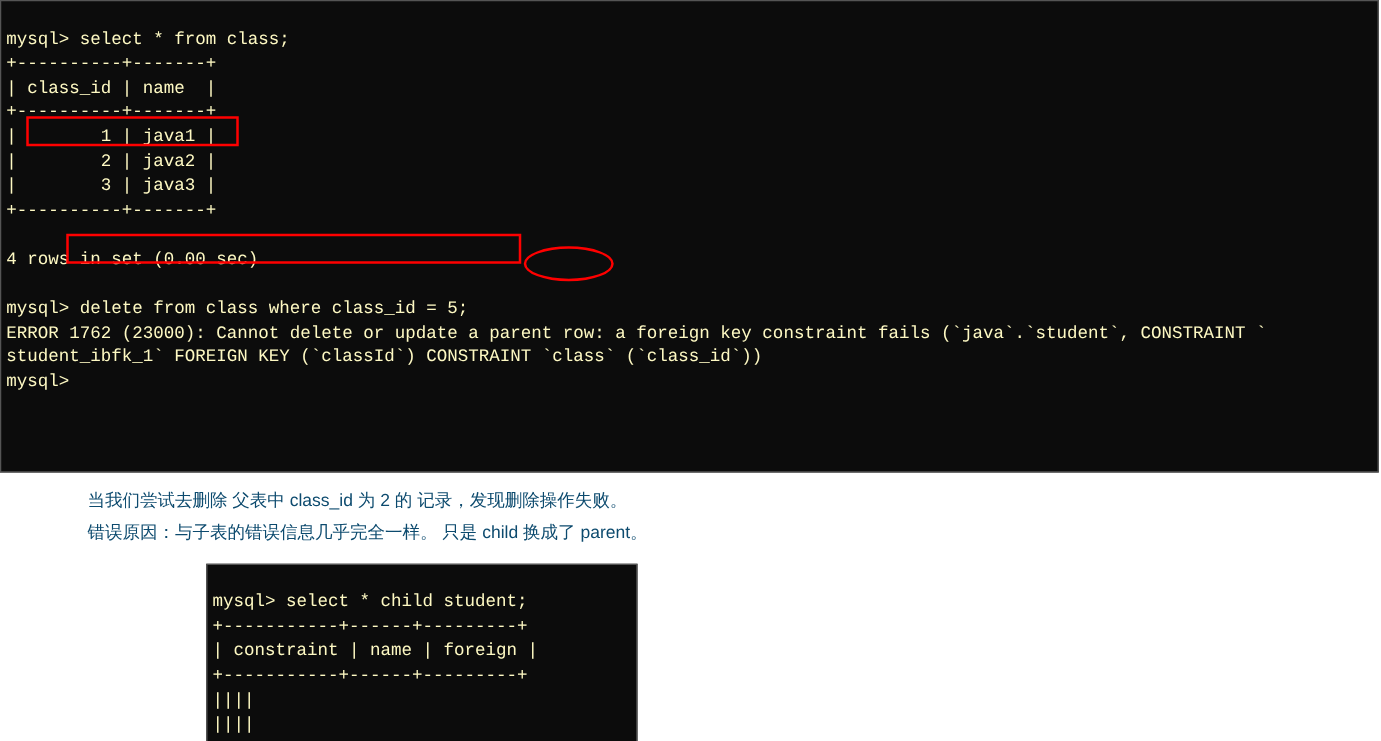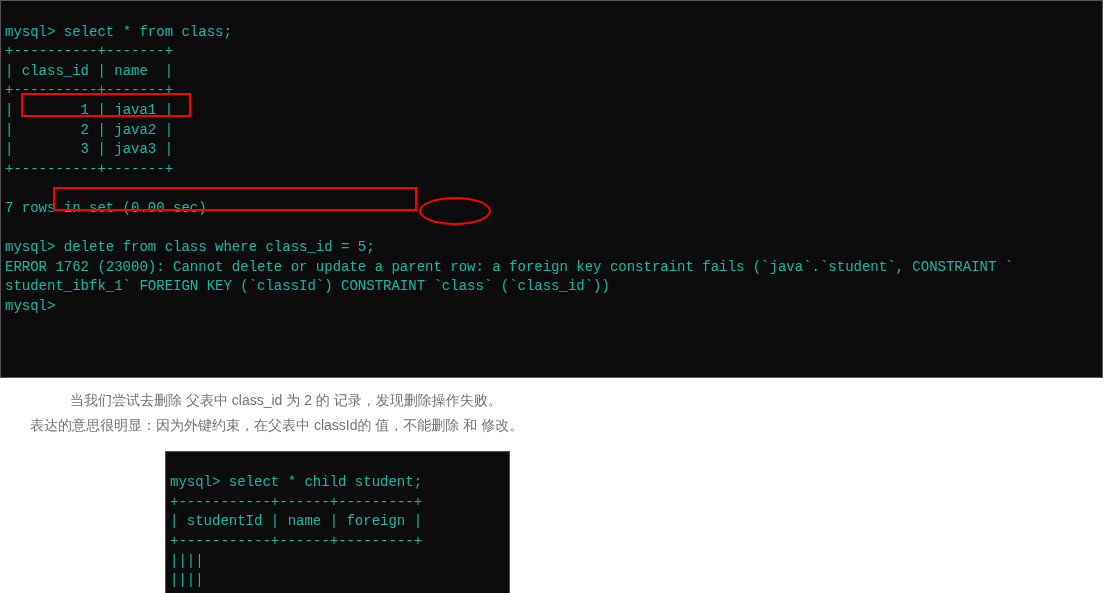--- a/index.html
+++ b/index.html
@@ -4,21 +4,21 @@
   <style>
     * { margin: 0; padding: 0; box-sizing: border-box; }
     body {
       background: #ffffff;
       font-family: "Microsoft YaHei", SimSun, sans-serif;
       width: 1105px;
       position: relative;
     }
     .terminal {
       background: #0c0c0c;
-      color: #14b8a6;
+      color: #fef9c3;
       font-family: "Consolas", "Courier New", monospace;
       font-size: 14px;
       line-height: 1.4;
       white-space: pre;
       padding: 2px 4px;
       position: relative;
       overflow: hidden;
       border: 1px solid #555;
     }
     .terminal1 {
@@ -37,21 +37,21 @@
     }
     .red-circle {
       position: absolute;
       border: 2px solid #ff0000;
       border-radius: 50%;
       background: transparent;
       pointer-events: none;
     }
     .note-block {
       margin: 8px 0 12px 0;
-      color: #737373;
+      color: #0c4a6e;
       font-size: 14px;
       line-height: 1.8;
     }
     .note-line { display: block; }
     .n1 { margin-left: 70px; }
     .n2 { margin-left: 70px; }
     .n3 { margin-left: 30px; }
     .n4 { margin-left: 110px; }
   </style>
 </head>
@@ -60,40 +60,40 @@
 <div class="terminal terminal1">
 <span>mysql&gt;</span><span> select * from class;</span>
 <span>+----------+-------+</span>
 |<span> class_id </span>|<span> name  </span>|
 <span>+----------+-------+</span>
 |<span>        1 </span>|<span> java1 </span>|
 |<span>        2 </span>|<span> java2 </span>|
 |<span>        3 </span>|<span> java3 </span>|
 <span>+----------+-------+</span>
 
-<span>7 rows in set (0.00 sec)</span>
+<span>4 rows in set (0.00 sec)</span>
 
 <span>mysql&gt;</span><span> delete from class where class_id = 5;</span>
 <span>ERROR 1762 (23000): Cannot delete or update a parent row: a foreign key constraint fails (`java`.`student`, CONSTRAINT `</span>
 <span>student_ibfk_1` FOREIGN KEY (`classId`) CONSTRAINT `class` (`class_id`))</span>
 <span>mysql&gt;</span>
   <div class="red-box" style="left:20px; top:92px; width:170px; height:24px;"></div>
   <div class="red-box" style="left:52px; top:186px; width:364px; height:24px;"></div>
   <div class="red-circle" style="left:418px; top:196px; width:72px; height:28px;"></div>
 </div>
 
 <div class="note-block">
   <span class="note-line n1">当我们尝试去删除 父表中 class_id 为 2 的 记录，发现删除操作失败。</span>
-  <span class="note-line n3">表达的意思很明显：因为外键约束，在父表中 classId的 值，不能删除 和 修改。</span>
+  <span class="note-line n2">错误原因：与子表的错误信息几乎完全一样。 只是 child 换成了 parent。</span>
 </div>
 
 <div class="terminal terminal2">
 <span>mysql&gt;</span><span> select * child student;</span>
 <span>+-----------+------+---------+</span>
-|<span> studentId </span>|<span> name </span>|<span> foreign </span>|
+|<span> constraint </span>|<span> name </span>|<span> foreign </span>|
 <span>+-----------+------+---------+</span>
 ||||
 ||||
 ||||
 
 
   
 </div>
 
 </body></html>

